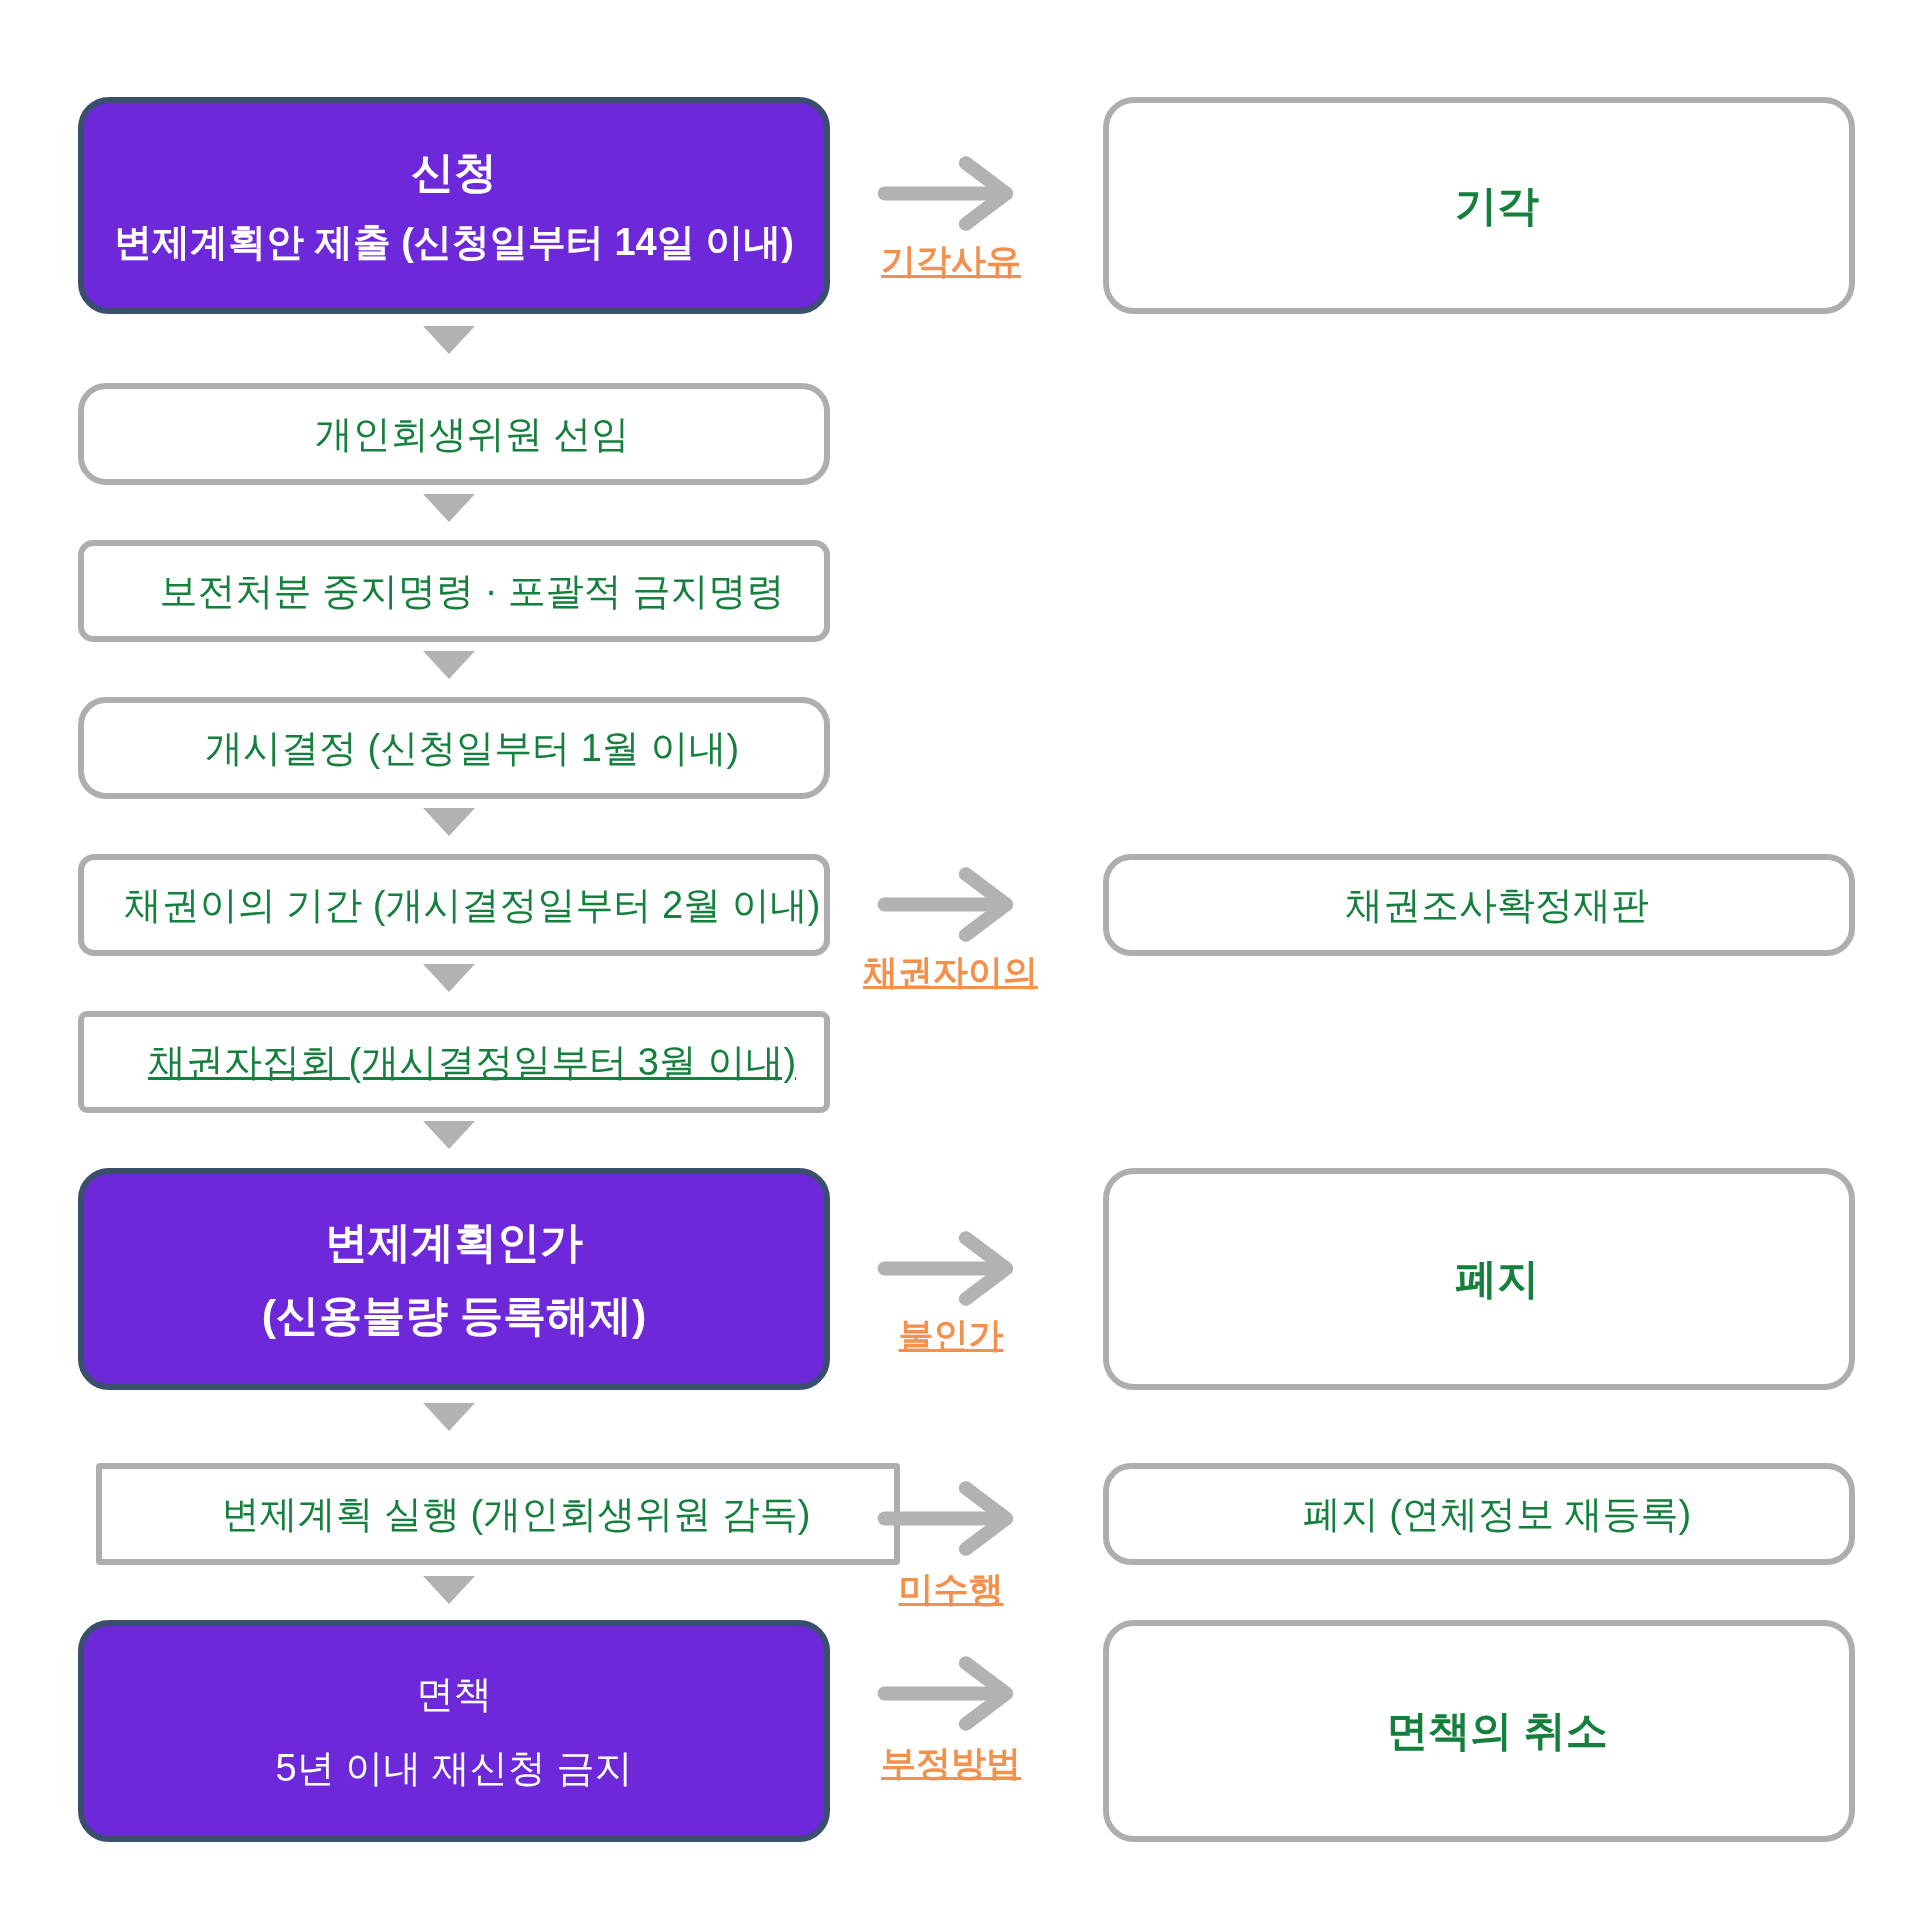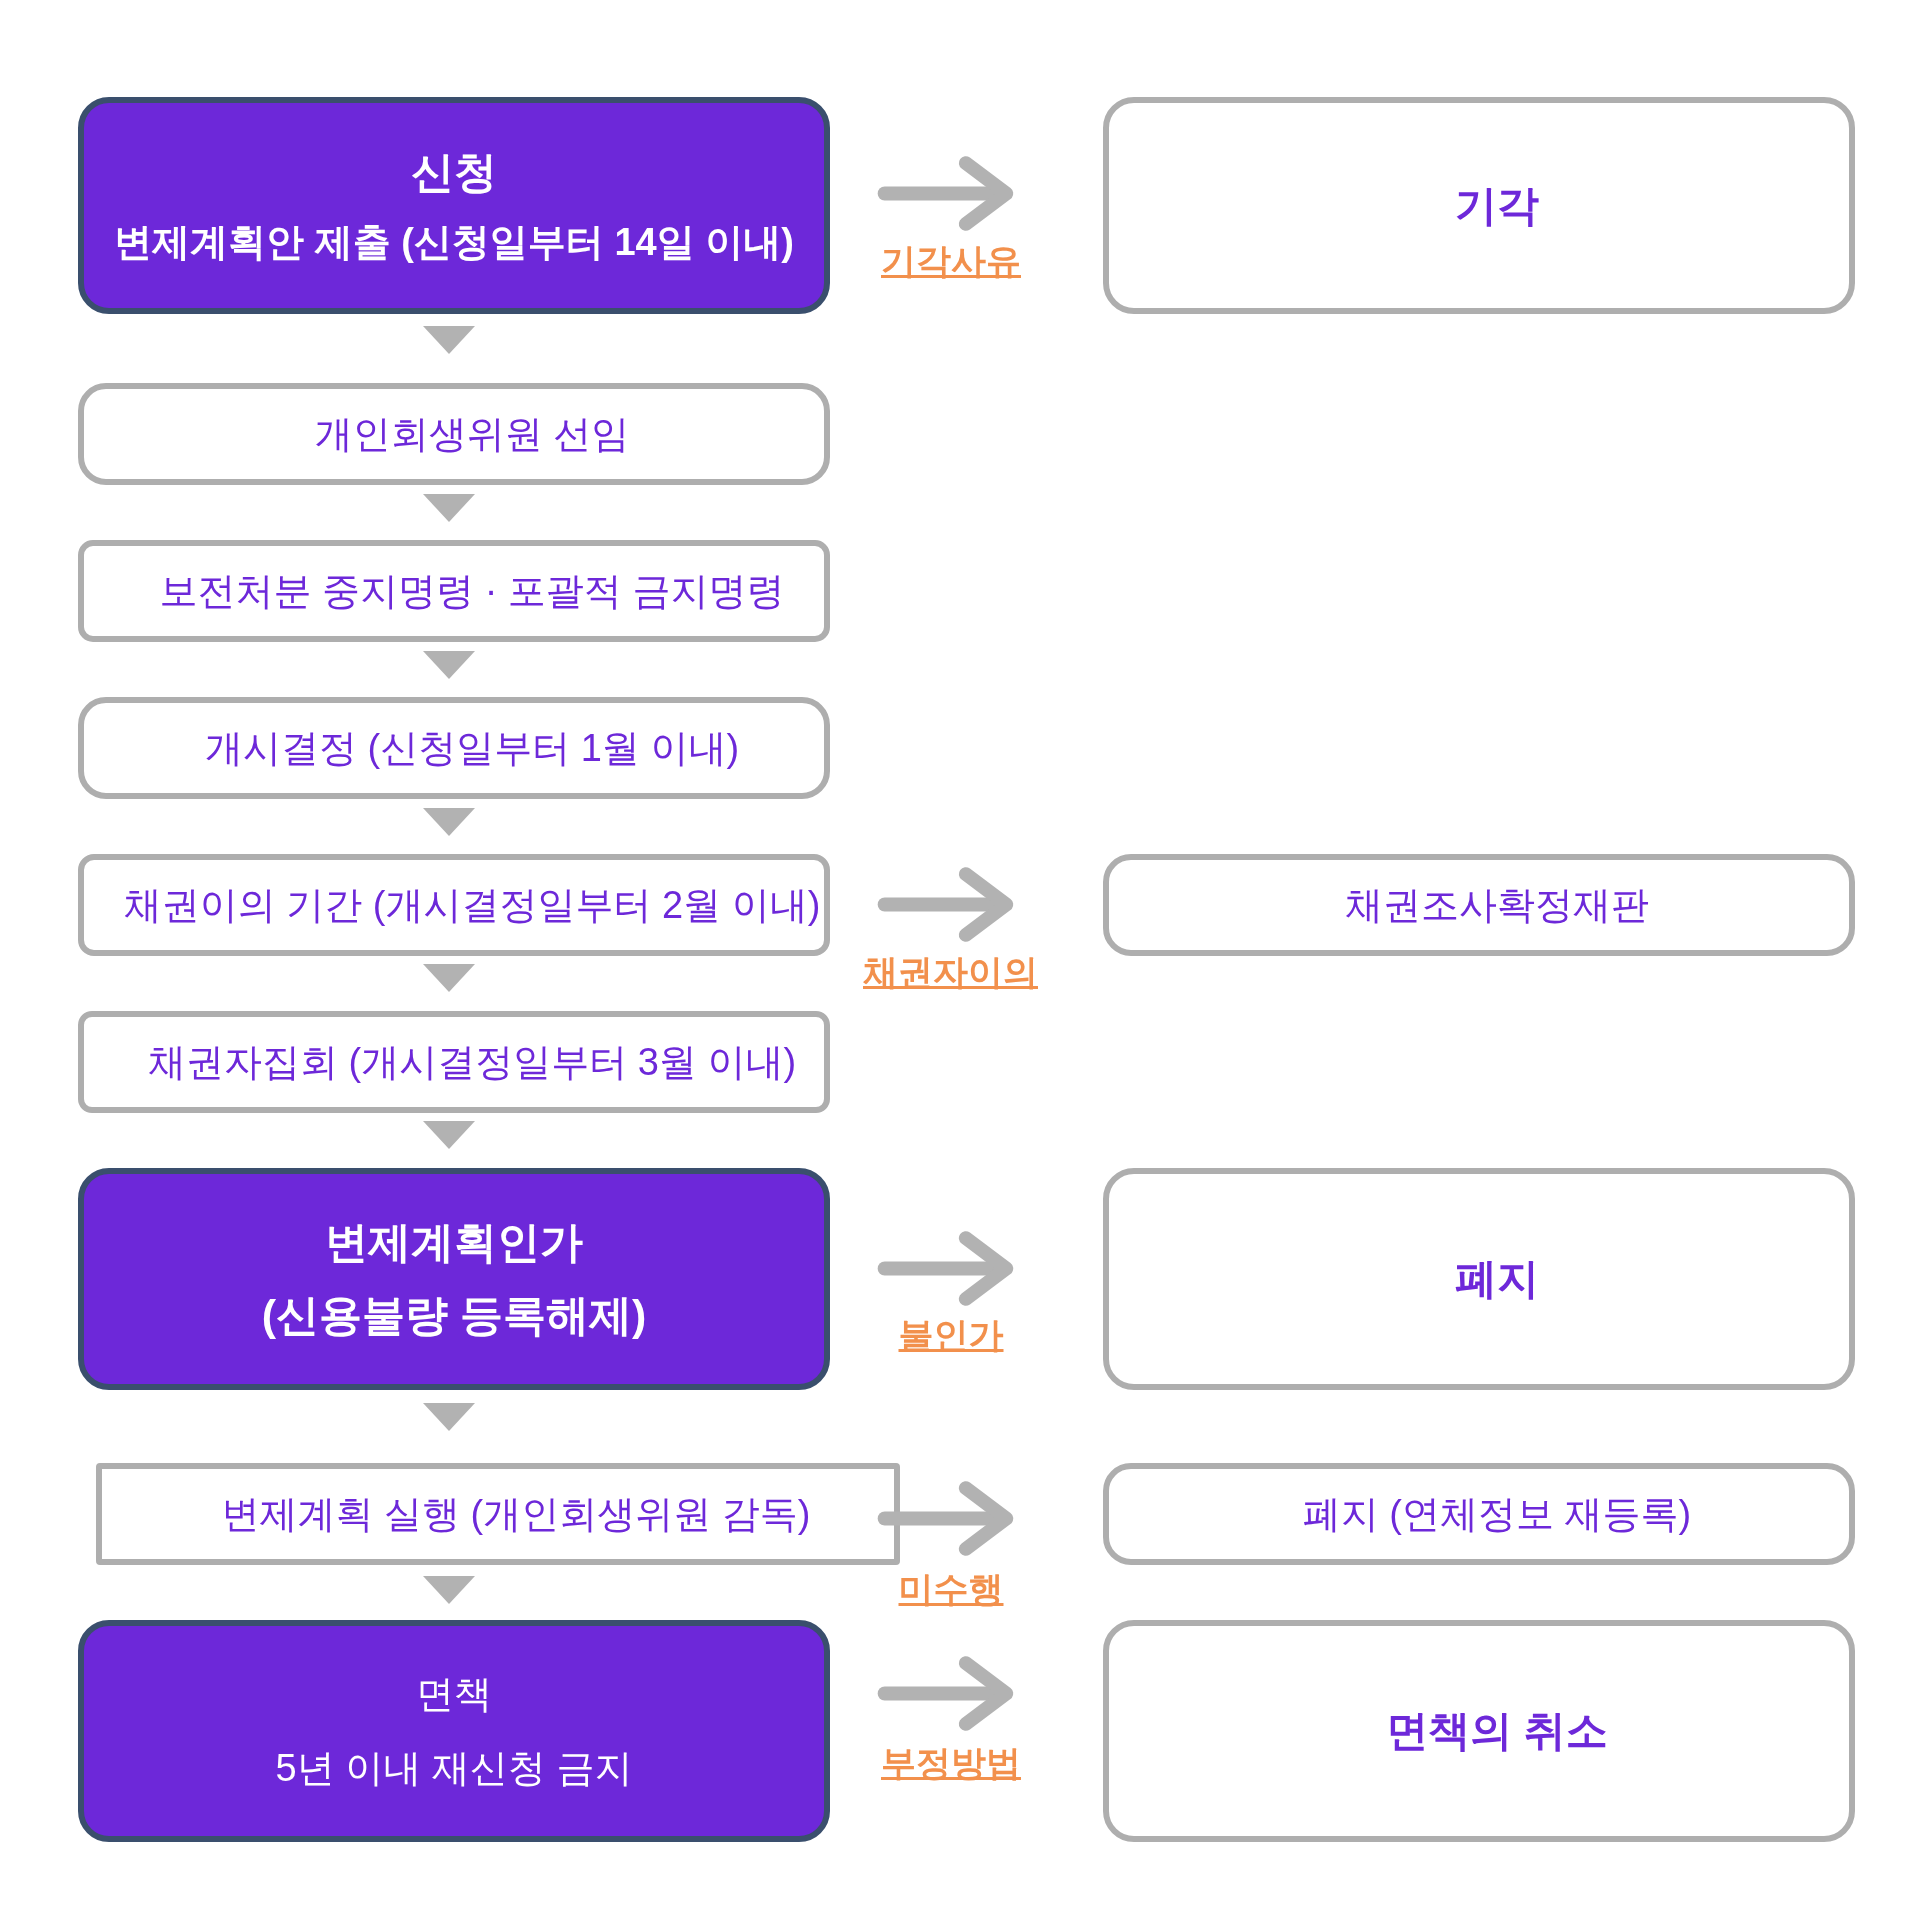--- a/index.html
+++ b/index.html
@@ -24,21 +24,21 @@
     flex-direction: column;
     align-items: center;
     justify-content: center;
     text-align: center;
     border-radius: 31px;
     line-height: 1.32;
   }
   .node.plain {
     background: #ffffff;
     border: 6.5px solid #aeaeae;
-    color: #6d28d9;
+    color: #15803d;
     padding-left: 36px;
   }
   .node.dark {
     background: #6d28d9;
     border: 6.5px solid #3a4f6d;
     color: #ffffff;
   }
   .node .ln      { display: block; white-space: nowrap; }
   .node .ln.big  { font-size: 43px; font-weight: bold; }
   .node .ln.sub  { font-size: 38px; font-weight: bold; }
@@ -102,21 +102,21 @@
   </div>
 
   <div class="down-tri" style="left:423px; top:808px;"></div>
 
   <div class="node plain" style="left:78px; top:854px; width:752px; height:102px; border-radius:16px;">
     <span class="ln reg">채권이의 기간 (개시결정일부터 2월 이내)</span>
   </div>
 
   <div class="down-tri" style="left:423px; top:964px;"></div>
 
-  <div class="node plain" style="left:78px; top:1011px; width:752px; height:102px; border-radius:14px;">
+  <div class="node plain" style="left:78px; top:1011px; width:752px; height:102px; border-radius:9px;text-decoration:underline;">
     <span class="ln reg">채권자집회 (개시결정일부터 3월 이내)</span>
   </div>
 
   <div class="down-tri" style="left:423px; top:1121px;"></div>
 
   <div class="node dark" style="left:78px; top:1168px; width:752px; height:222px;">
     <span class="ln big">변제계획인가</span>
     <div class="gap-a"></div>
     <span class="ln big">(신용불량 등록해제)</span>
   </div>

